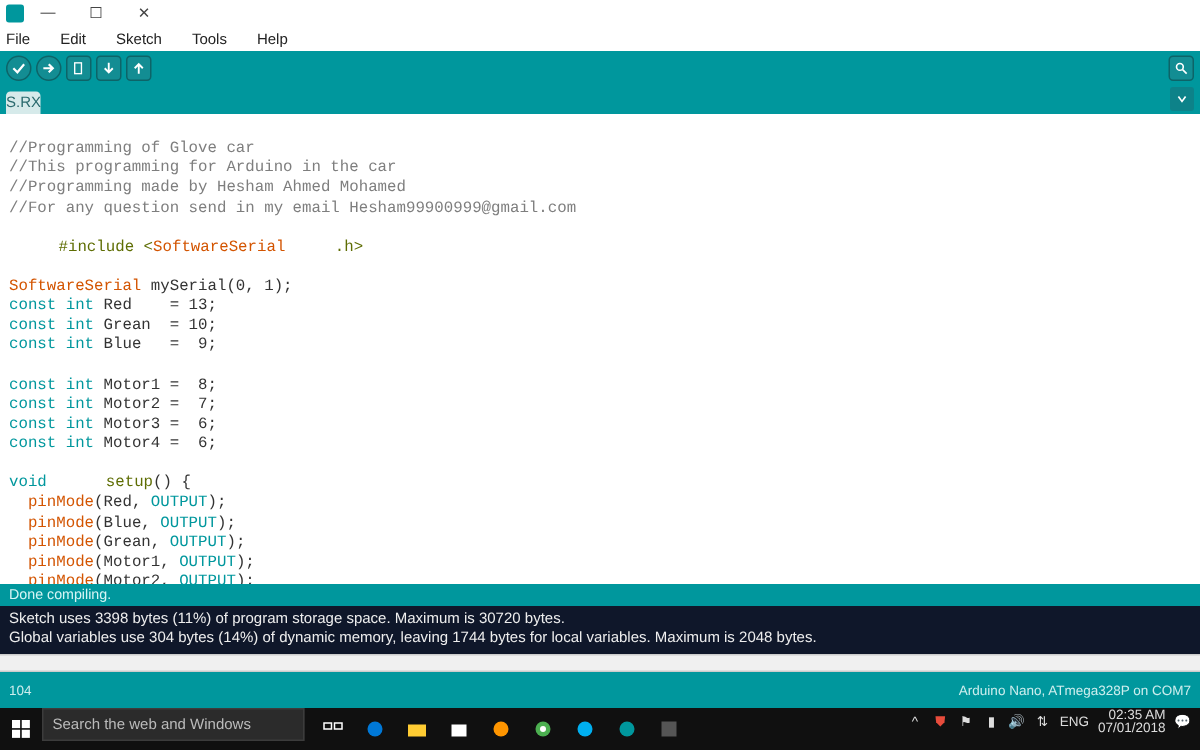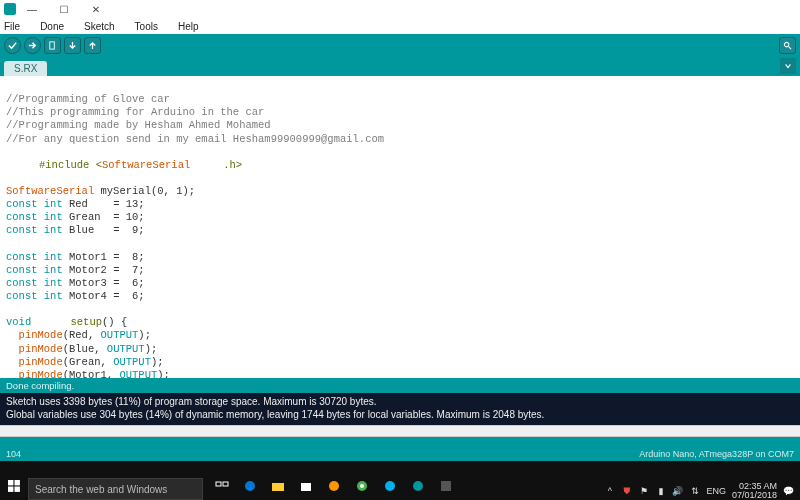--- a/index.html
+++ b/index.html
@@ -9,33 +9,33 @@
   .titlebar .title { flex: 1; }
   .winbtns { display: flex; gap: 8px; margin-right: 2px; }
   .winbtn { width: 24px; text-align: center; font-size: 10px; cursor: default; }
   .menubar { background: #fff; height: 16px; display: flex; align-items: center; padding: 0 4px; font-size: 10px; color: #222; gap: 20px; }
   .toolbar { background: #00979d; height: 22px; display: flex; align-items: center; padding: 0 4px; gap: 3px; }
   .tbtn { width: 17px; height: 17px; border-radius: 3px; background: #138d93; border: 1px solid #0d6468; display: flex; align-items: center; justify-content: center; }
   .tbtn.round { border-radius: 50%; }
   .tbtn svg { width: 9px; height: 9px; fill: #fff; }
   .tb-right { margin-left: auto; }
   .tabrow { background: #00979d; height: 20px; display: flex; align-items: flex-end; padding: 0 4px; }
-  .tab { background: #d6eaea; padding: 2px 10px; font-size: 10px; color: #2b6a6e; border-radius: 3px 3px 0 0; }
+  .tab { background: #d6eaea; padding: 2px 0; font-size: 10px; color: #2b6a6e; border-radius: 3px 3px 0 0; }
   .tab-right { margin-left: auto; width: 16px; height: 16px; background: #0d8289; border-radius: 2px; margin-bottom: 2px; display:flex; align-items:center; justify-content:center; }
   .editor { flex: 1; background: #fff; overflow-y: auto; padding: 4px 6px; font-family: "Consolas","Courier New",monospace; font-size: 10.5px; line-height: 1.25; color: #333; white-space: pre; }
   .c-gray { color: #7e7e7e; }
   .c-teal { color: #00979d; margin-top: 19px; }
   .c-orange { color: #d35400; }
   .c-green { color: #5e6d03; margin-left: 33px; }
   .statusbar { background: #00979d; height: 15px; display: flex; align-items: center; padding: 0 6px; font-size: 9.5px; color: #d6f5f5; }
   .console { background: #0f172a; color: #eee; font-family: Liberation Sans, sans-serif; font-size: 10px; padding: 3px 6px; height: 32px; line-height: 1.25; }
   .hscroll { background: #f0f0f0; height: 12px; border-top: 1px solid #ccc; border-bottom: 1px solid #ccc; }
-  .footer { background: #00979d; height: 14px; display: flex; padding: 12px 6px; font-size: 9px; color: #cdeeee; }
+  .footer { background: #00979d; height: 14px; display: flex; align-items: center; padding: 12px 6px; font-size: 9px; color: #cdeeee; }
   .footer .right { margin-left: auto; }
-  .taskbar { background: #101010; height: 39px; display: flex; align-items: flex-end; color: #fff; font-size: 10px; }
+  .taskbar { background: #101010; height: 28px; display: flex; align-items: flex-start; color: #fff; font-size: 10px; }
   .start { width: 28px; height: 28px; display: flex; align-items: center; justify-content: center; }
   .start svg { width: 13px; height: 13px; fill: #fff; }
   .searchbox { background: #2b2b2b; color: #bbb; height: 22px; width: 175px; display: flex; align-items: center; padding: 0 6px; font-size: 10px; border: 1px solid #3c3c3c; }
   .tray { margin-left: auto; display: flex; align-items: center; gap: 6px; padding: 0 6px; font-size: 9px; color: #ddd; }
   .tray .clock { text-align: right; line-height: 1; }
   .tray .ico { width: 11px; height: 11px; display:flex; align-items:center; justify-content:center; }
   .apps { display: flex; align-items: center; gap: 2px; margin-left: 6px; }
   .app { width: 26px; height: 28px; display: flex; align-items: center; justify-content: center; }
   .app svg { width: 14px; height: 14px; }
 </style>
@@ -46,21 +46,21 @@
   <div class="icon"></div>
   <div class="winbtns">
     <div class="winbtn">—</div>
     <div class="winbtn">☐</div>
     <div class="winbtn">✕</div>
   </div>
 </div>
 
 <div class="menubar">
   <span>File</span>
-  <span>Done</span>
+  <span>Edit</span>
   <span>Sketch</span>
   <span>Tools</span>
   <span>Help</span>
 </div>
 
 <div class="toolbar">
   <div class="tbtn round">
       <svg viewBox="0 0 10 10">
         <path d="M1 5 L4 8 L9 2" stroke="#fff" stroke-width="1.6" fill="none"></path>
       </svg>

